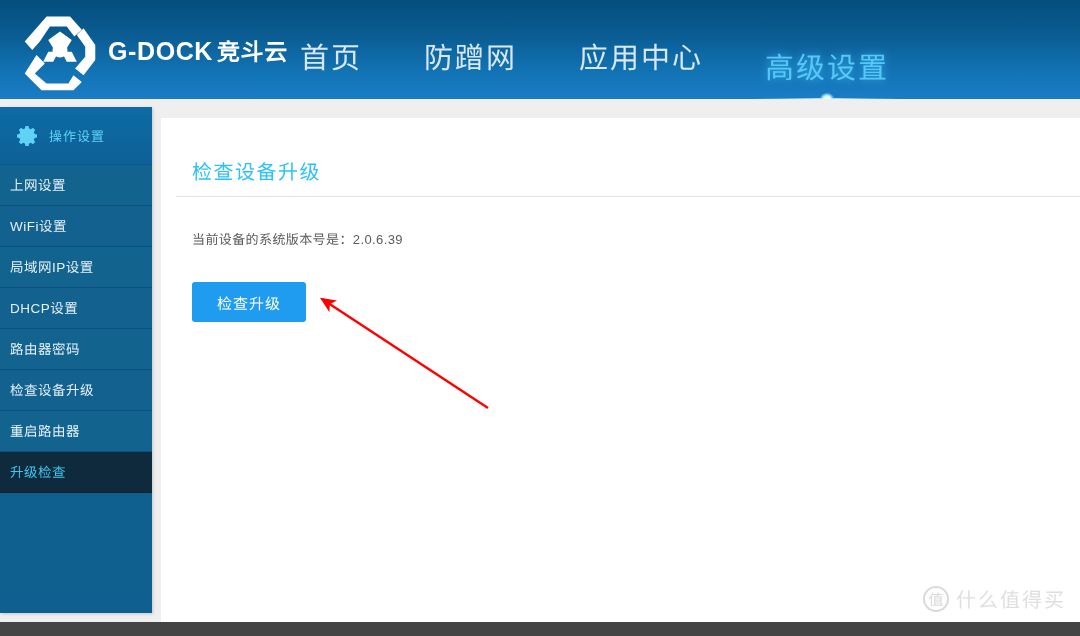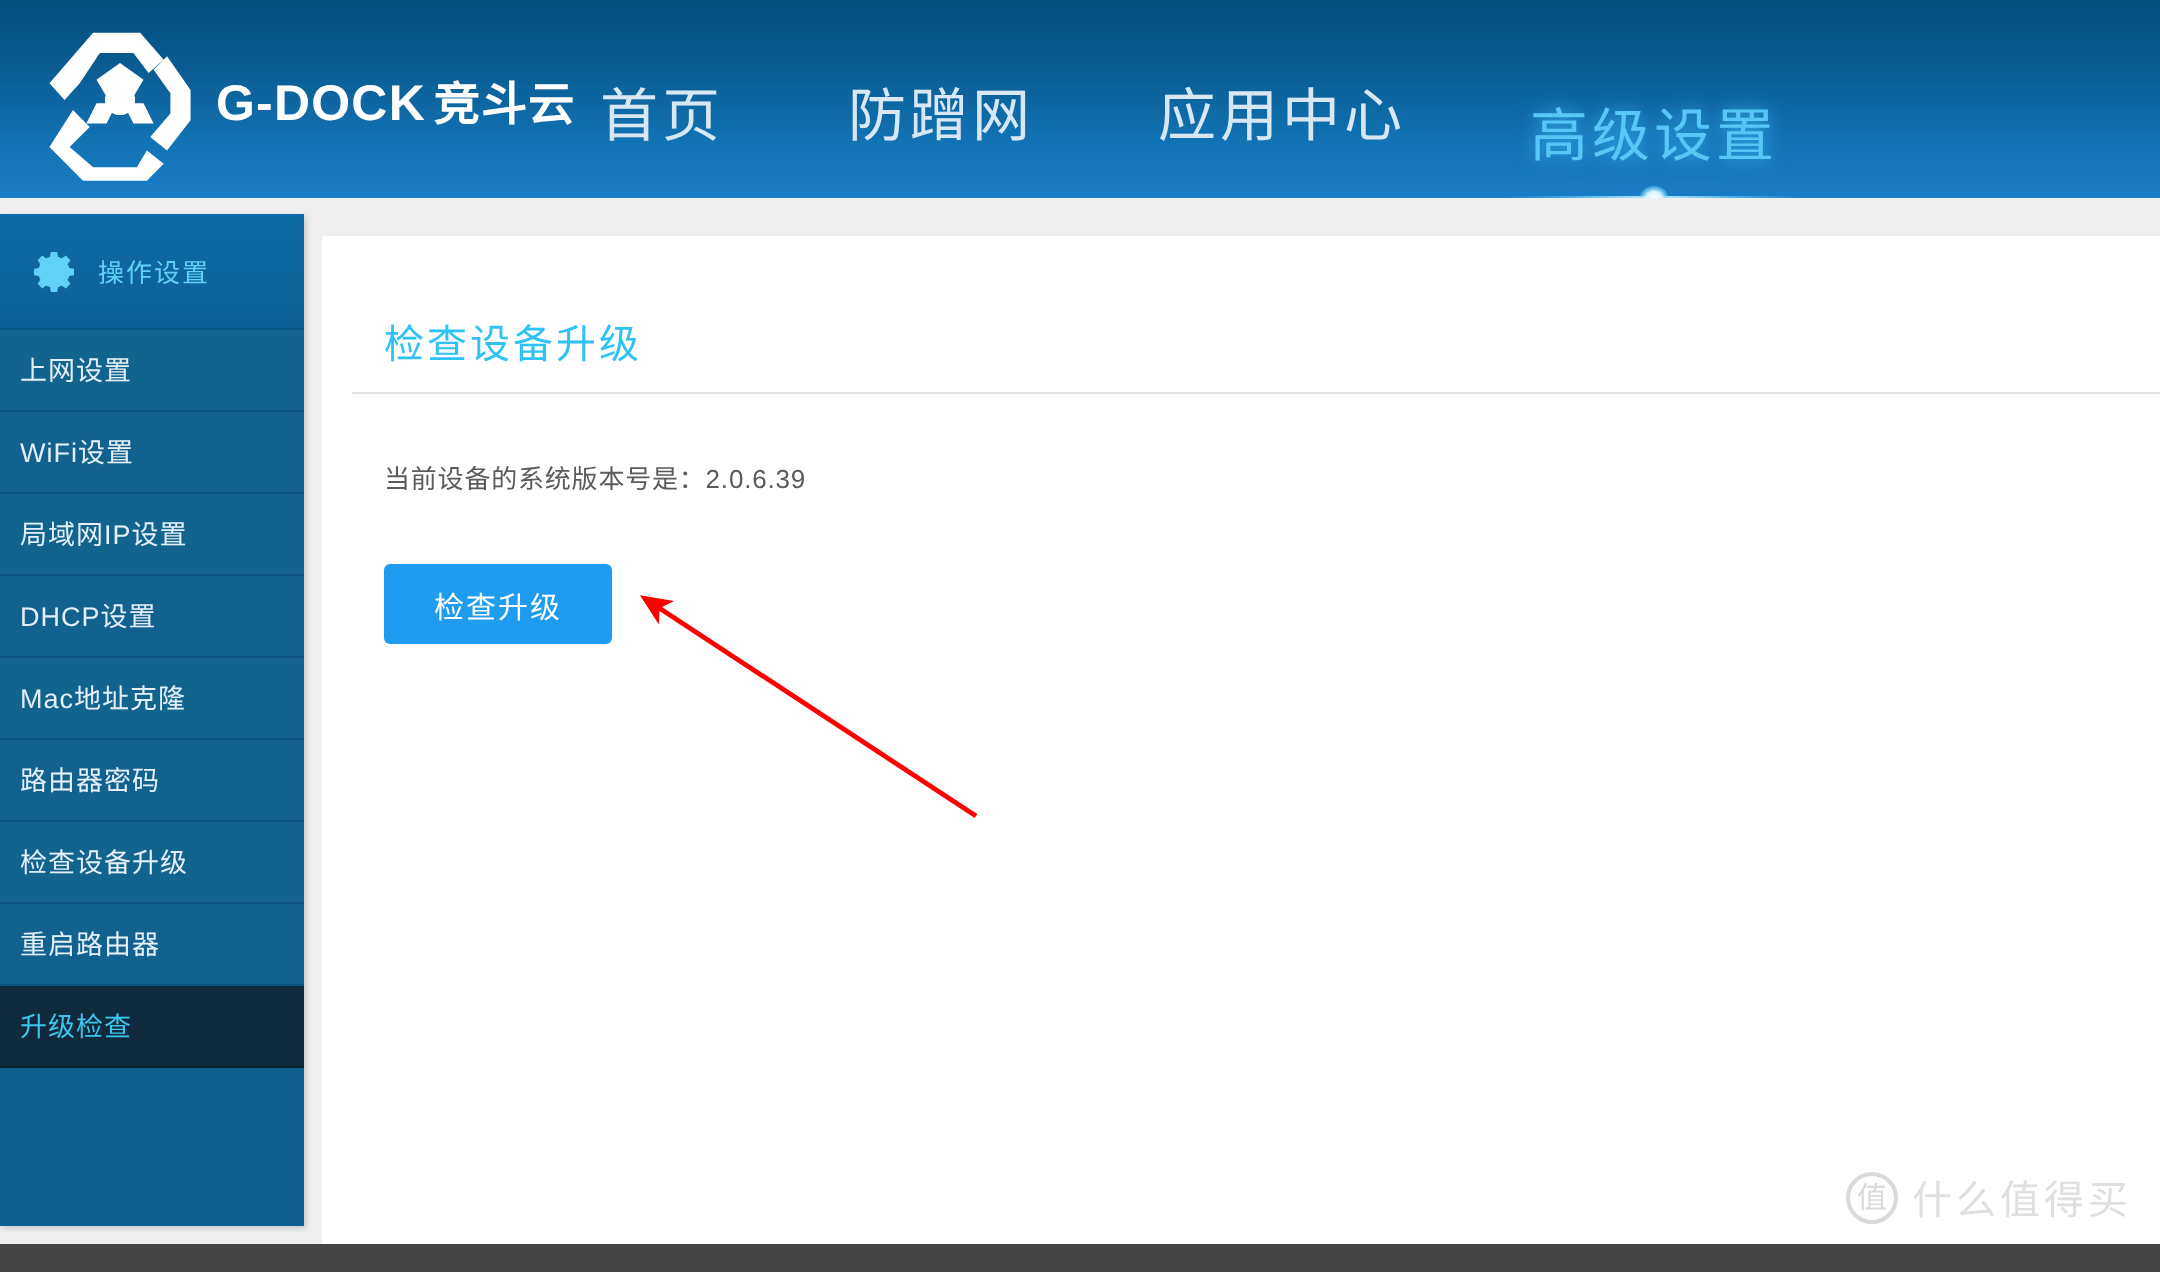--- a/index.html
+++ b/index.html
@@ -342,21 +342,20 @@
         <path fill="#5fd2f5" d="M12 8.2a3.8 3.8 0 100 7.6 3.8 3.8 0 000-7.6zm0 5.9a2.1 2.1 0 110-4.2 2.1 2.1 0 010 4.2z"></path>
         <path fill="#5fd2f5" d="M21 13.6v-3.2l-2.4-.4a6.9 6.9 0 00-.8-1.9l1.4-2-2.3-2.3-2 1.4a6.9 6.9 0 00-1.9-.8L12.6 2H9.4l-.4 2.4a6.9 6.9 0 00-1.9.8l-2-1.4-2.3 2.3 1.4 2a6.9 6.9 0 00-.8 1.9L1 10.4v3.2l2.4.4c.2.7.5 1.3.8 1.9l-1.4 2 2.3 2.3 2-1.4c.6.4 1.2.6 1.9.8l.4 2.4h3.2l.4-2.4c.7-.2 1.3-.5 1.9-.8l2 1.4 2.3-2.3-1.4-2c.4-.6.6-1.2.8-1.9l2.4-.4z"></path>
       </svg>
       <span class="sidebar-header-label">操作设置</span>
     </div>
 
     <div class="sidebar-item">上网设置</div>
     <div class="sidebar-item">WiFi设置</div>
     <div class="sidebar-item">局域网IP设置</div>
     <div class="sidebar-item">DHCP设置</div>
-    <div class="sidebar-item">Mac地址克隆</div>
     <div class="sidebar-item">路由器密码</div>
     <div class="sidebar-item">检查设备升级</div>
     <div class="sidebar-item">重启路由器</div>
     <div class="sidebar-item active">升级检查</div>
     <div class="sidebar-filler"></div>
   </div>
 
   <svg class="annotation-arrow" viewBox="0 0 1080 636">
     <defs>
       <marker id="redhead" markerWidth="7" markerHeight="7" refX="5.6" refY="3.3" orient="auto">

